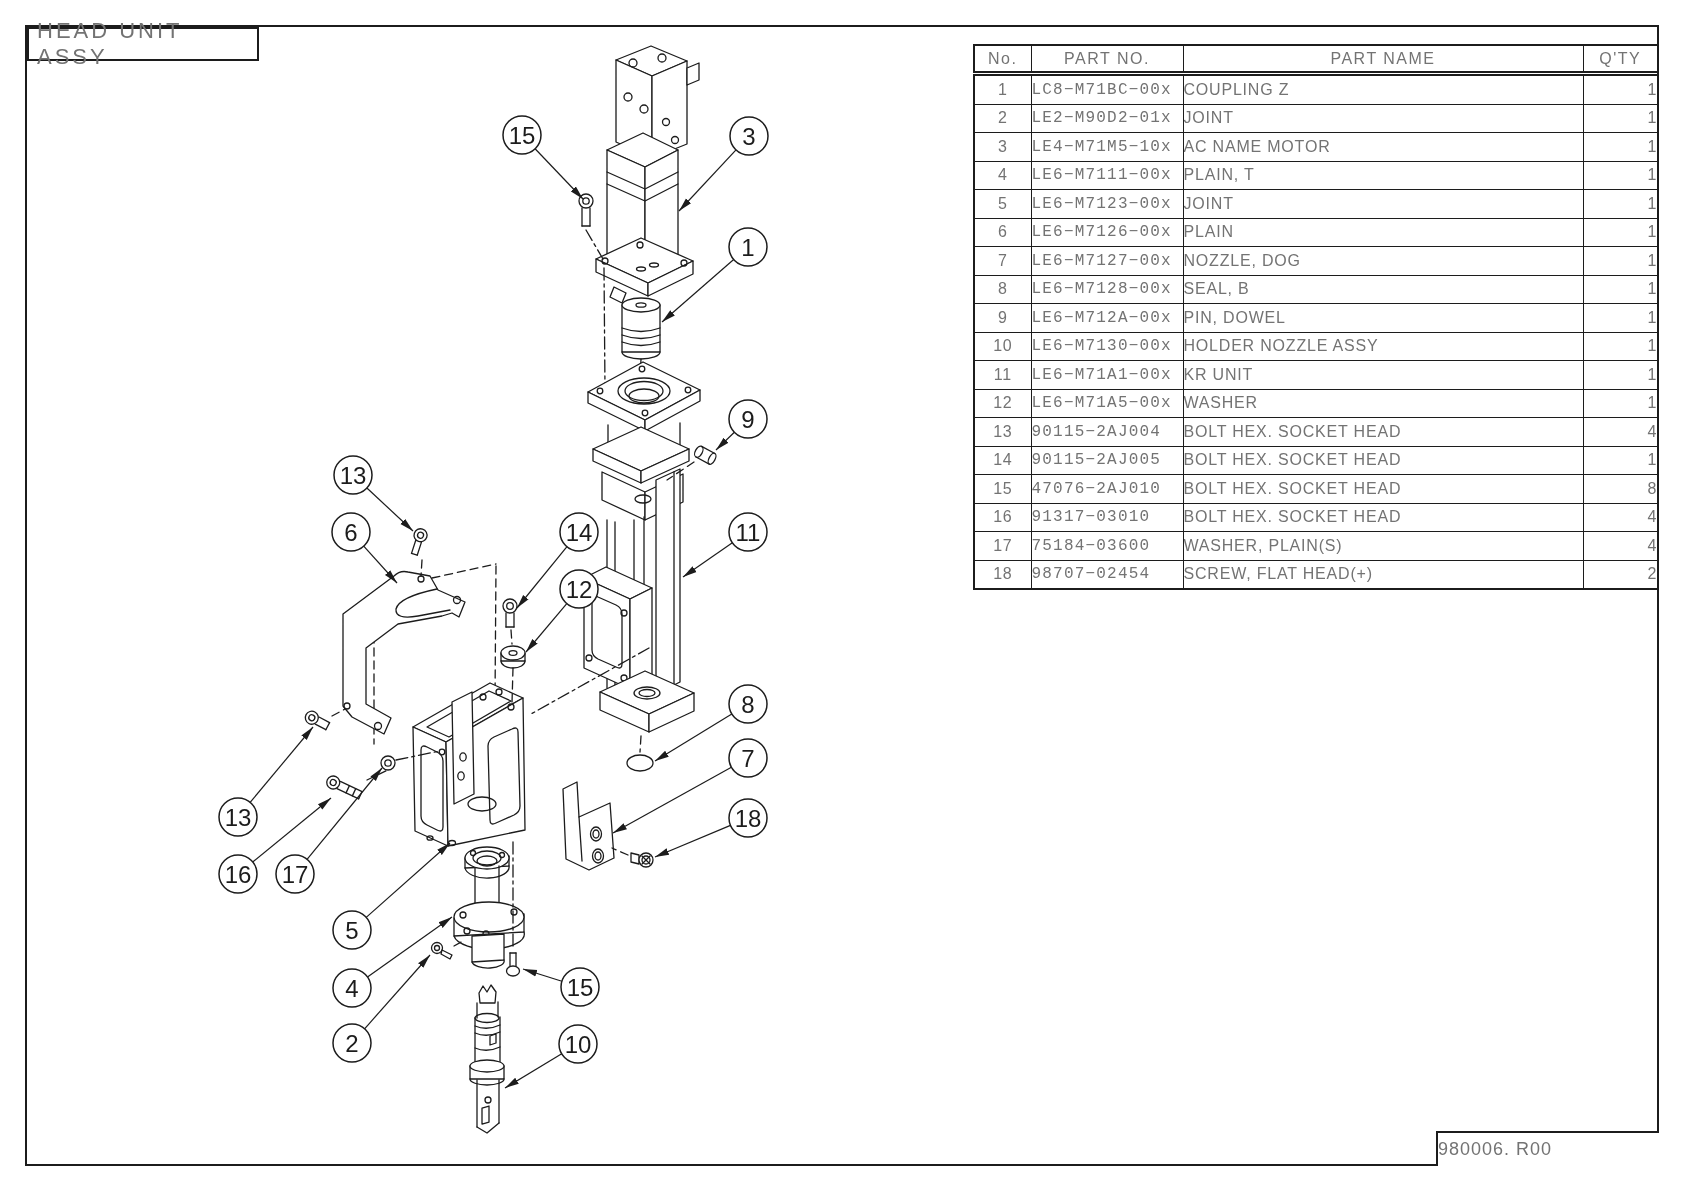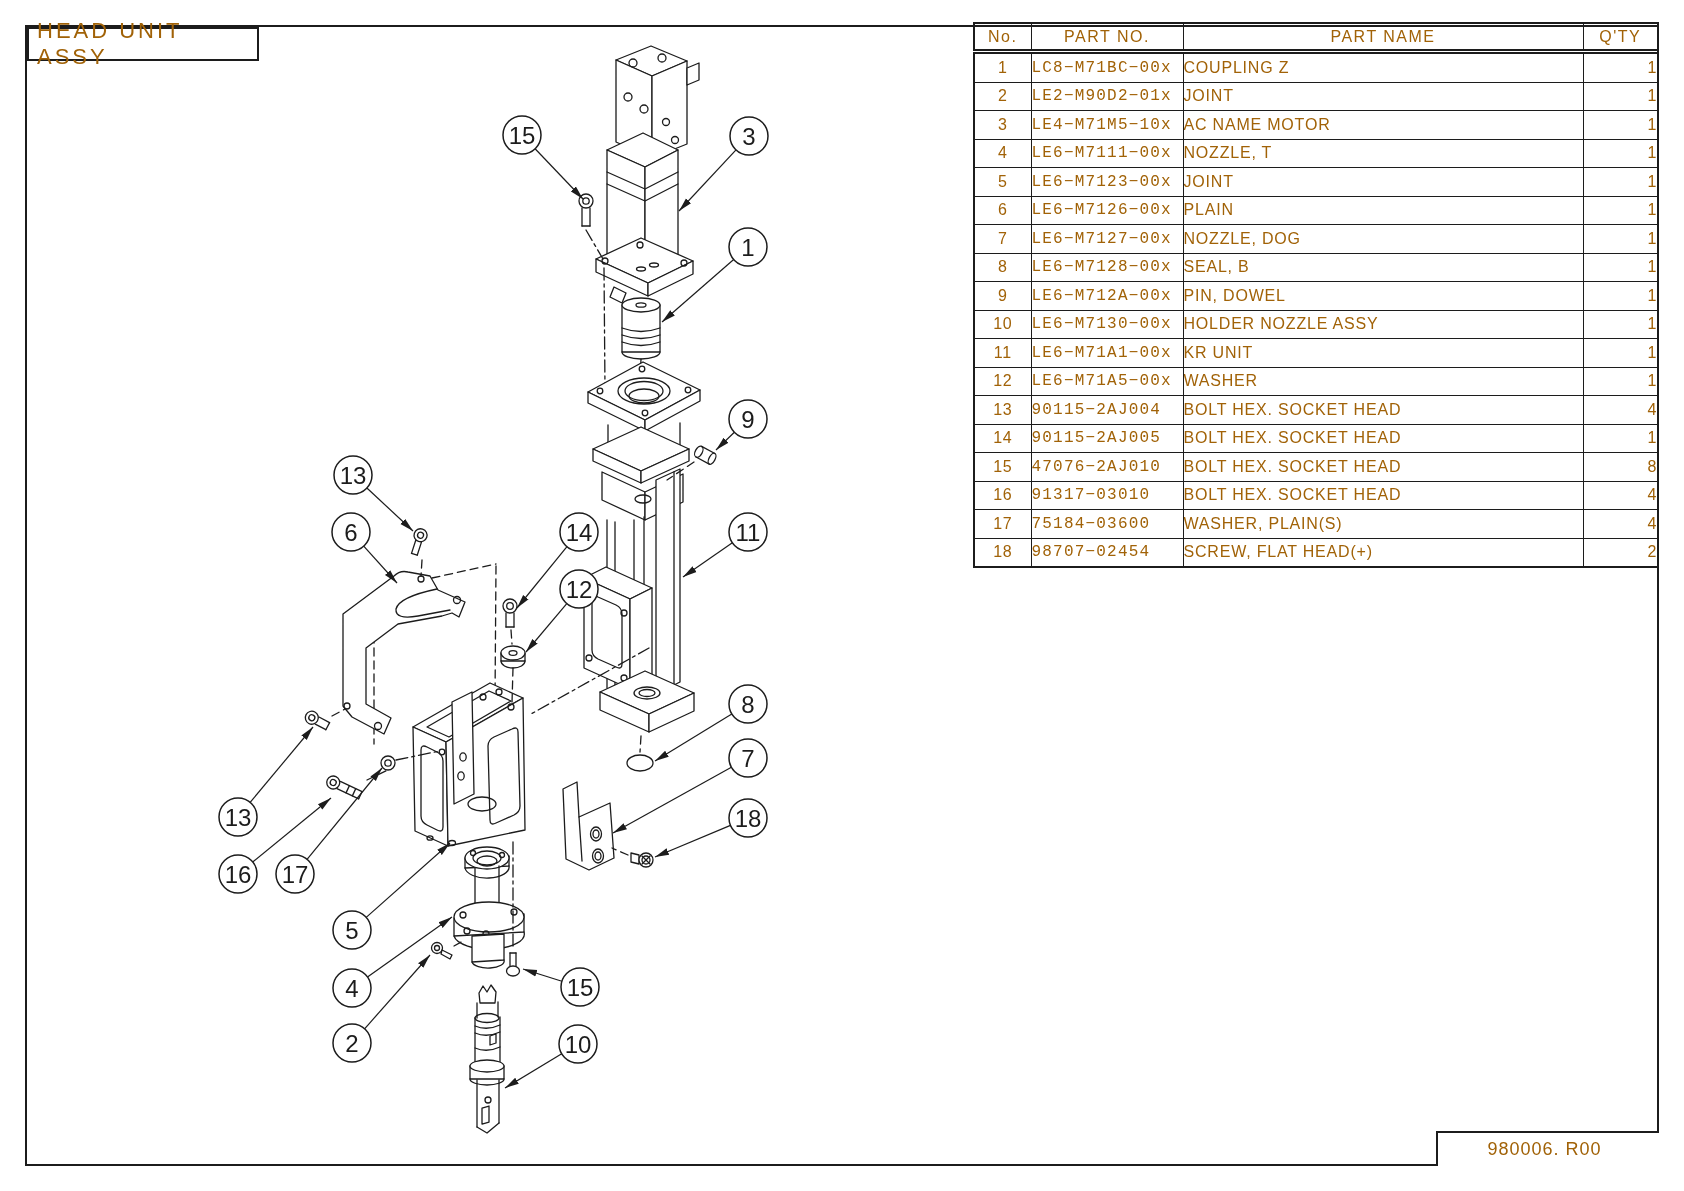--- a/index.html
+++ b/index.html
@@ -1,27 +1,27 @@
 <!DOCTYPE html>
 <html><head>
 <meta charset="utf-8">
 <style>
   html,body{margin:0;padding:0;background:#f2f2f2;}
   .sheet{position:relative;width:1684px;height:1191px;background:#ffffff;overflow:hidden;
-         font-family:"Liberation Sans",sans-serif;color:#a16207;}
+         font-family:"Liberation Sans",sans-serif;color:#737373;}
   .frame{position:absolute;left:25px;top:25px;width:1634px;height:1141px;
          border:2px solid #1c1c1c;box-sizing:border-box;}
   .title-box{position:absolute;left:27px;top:27px;width:232px;height:34px;border:2px solid #1c1c1c;
          box-sizing:border-box;display:flex;align-items:center;padding-left:8px;
          font-size:22px;letter-spacing:3px;background:#fff;}
   .rev-box{position:absolute;left:1436px;top:1131px;width:223px;height:35px;box-sizing:border-box;
-         border-top:2px solid #1c1c1c;border-left:2px solid #1c1c1c;text-align:center;
+         border-top:2px solid #1c1c1c;border-left:2px solid #1c1c1c;text-align:left;
          line-height:32px;padding-right:8px;font-size:18px;letter-spacing:1px;background:#fff;}
   
-  .table-wrap{position:absolute;left:973px;top:22px;}
+  .table-wrap{position:absolute;left:973px;top:44px;}
   table.parts{border-collapse:collapse;table-layout:fixed;width:684px;border:2px solid #1c1c1c;
          font-size:16px;letter-spacing:.6px;}
   table.parts th, table.parts td{border:1px solid #1c1c1c;padding:0;height:27.5px;
          font-weight:normal;white-space:nowrap;overflow:hidden;}
   table.parts thead th{height:25px;border-bottom:5px double #1c1c1c;letter-spacing:1.5px;}
   td.col-no{text-align:center;}
   td.col-part_no{padding-left:9px;letter-spacing:1.2px;font-family:Liberation Mono, monospace;}
   td.col-part_name{padding-left:9px;letter-spacing:.8px;}
   td.col-qty{text-align:right;padding-right:16px;}
   
@@ -418,21 +418,21 @@
           </tr>
           <tr>
             <td class="col-no">3</td>
             <td class="col-part_no">LE4−M71M5−10x</td>
             <td class="col-part_name">AC NAME MOTOR</td>
             <td class="col-qty">1</td>
           </tr>
           <tr>
             <td class="col-no">4</td>
             <td class="col-part_no">LE6−M7111−00x</td>
-            <td class="col-part_name">NOZZLE, T</td>
+            <td class="col-part_name">PLAIN, T</td>
             <td class="col-qty">1</td>
           </tr>
           <tr>
             <td class="col-no">5</td>
             <td class="col-part_no">LE6−M7123−00x</td>
             <td class="col-part_name">JOINT</td>
             <td class="col-qty">1</td>
           </tr>
           <tr>
             <td class="col-no">6</td>

